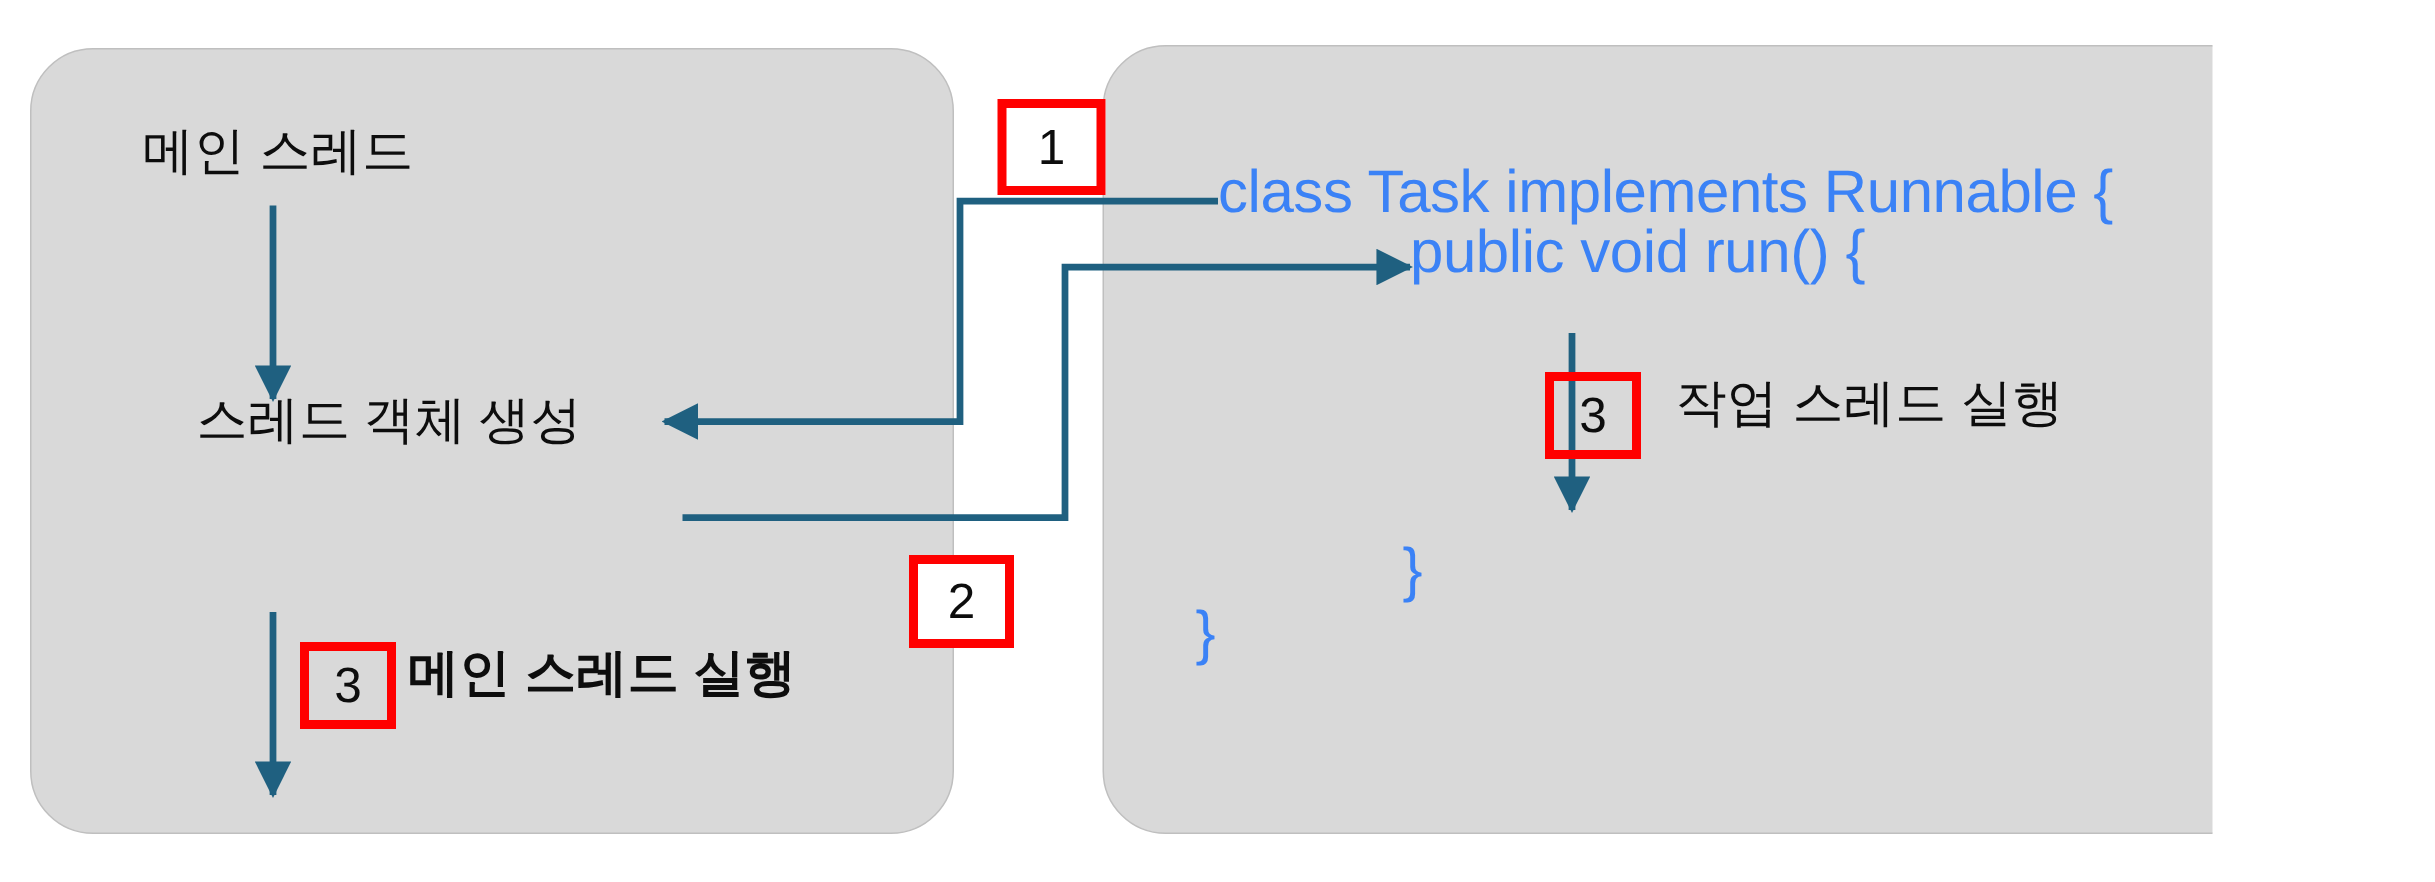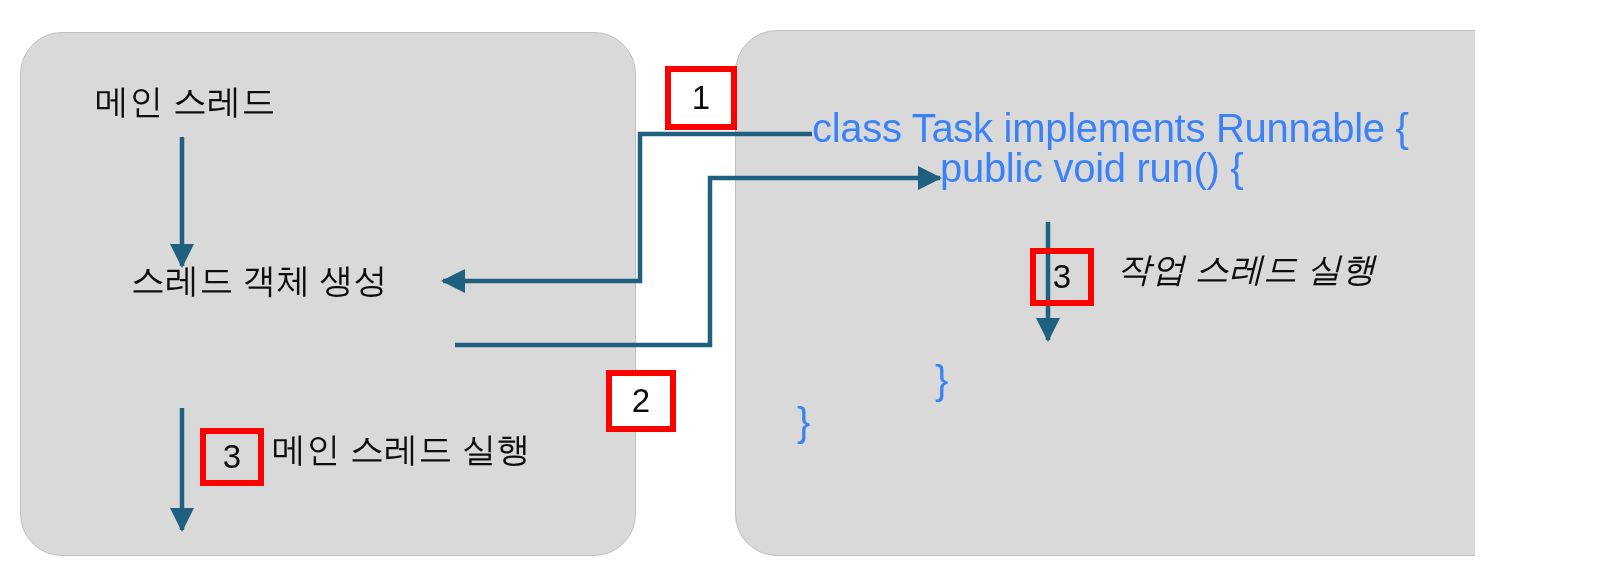--- a/index.html
+++ b/index.html
@@ -92,33 +92,33 @@
     <polyline points="455,345 710,345 710,178 940,178" fill="none" stroke="#1F6080" stroke-width="4.5" marker-end="url(#ah)"></polyline>
 
     <line x1="1048" y1="222" x2="1048" y2="340" stroke="#1F6080" stroke-width="4.5" marker-end="url(#ah)"></line>
   </svg>
 
   <div class="label" style="left:95px; top:84px;">메인 스레드</div>
 
   <div class="label" style="left:131px; top:264px;font-family:Liberation Serif, serif;">스레드 객체 생성</div>
 
 
-  <div class="label" style="left:272px; top:432px;">메인 스레드 실행</div>
+  <div class="label" style="left:272px; top:432px;font-weight:bold;">메인 스레드 실행</div>
 
   <div class="numbox" style="left:200px; top:428px; width:64px; height:58px;">3</div>
 
   <div class="code" style="left:812px; top:108px;">class Task implements Runnable {</div>
 
   <div class="code" style="left:940px; top:148px;">public void run() {</div>
 
   <div class="code" style="left:935px; top:360px;">}</div>
 
   <div class="code" style="left:797px; top:402px;">}</div>
 
-  <div class="label" style="left:1117px; top:252px;font-style:italic;">작업 스레드 실행</div>
+  <div class="label" style="left:1117px; top:252px;">작업 스레드 실행</div>
 
   <div class="numbox" style="left:1030px; top:248px; width:64px; height:58px;">3</div>
 
   <div class="numbox onwhite" style="left:665px; top:66px; width:72px; height:64px;">1</div>
 
   <div class="numbox onwhite" style="left:606px; top:370px; width:70px; height:62px;">2</div>
 
 </div>
 
 </body></html>

